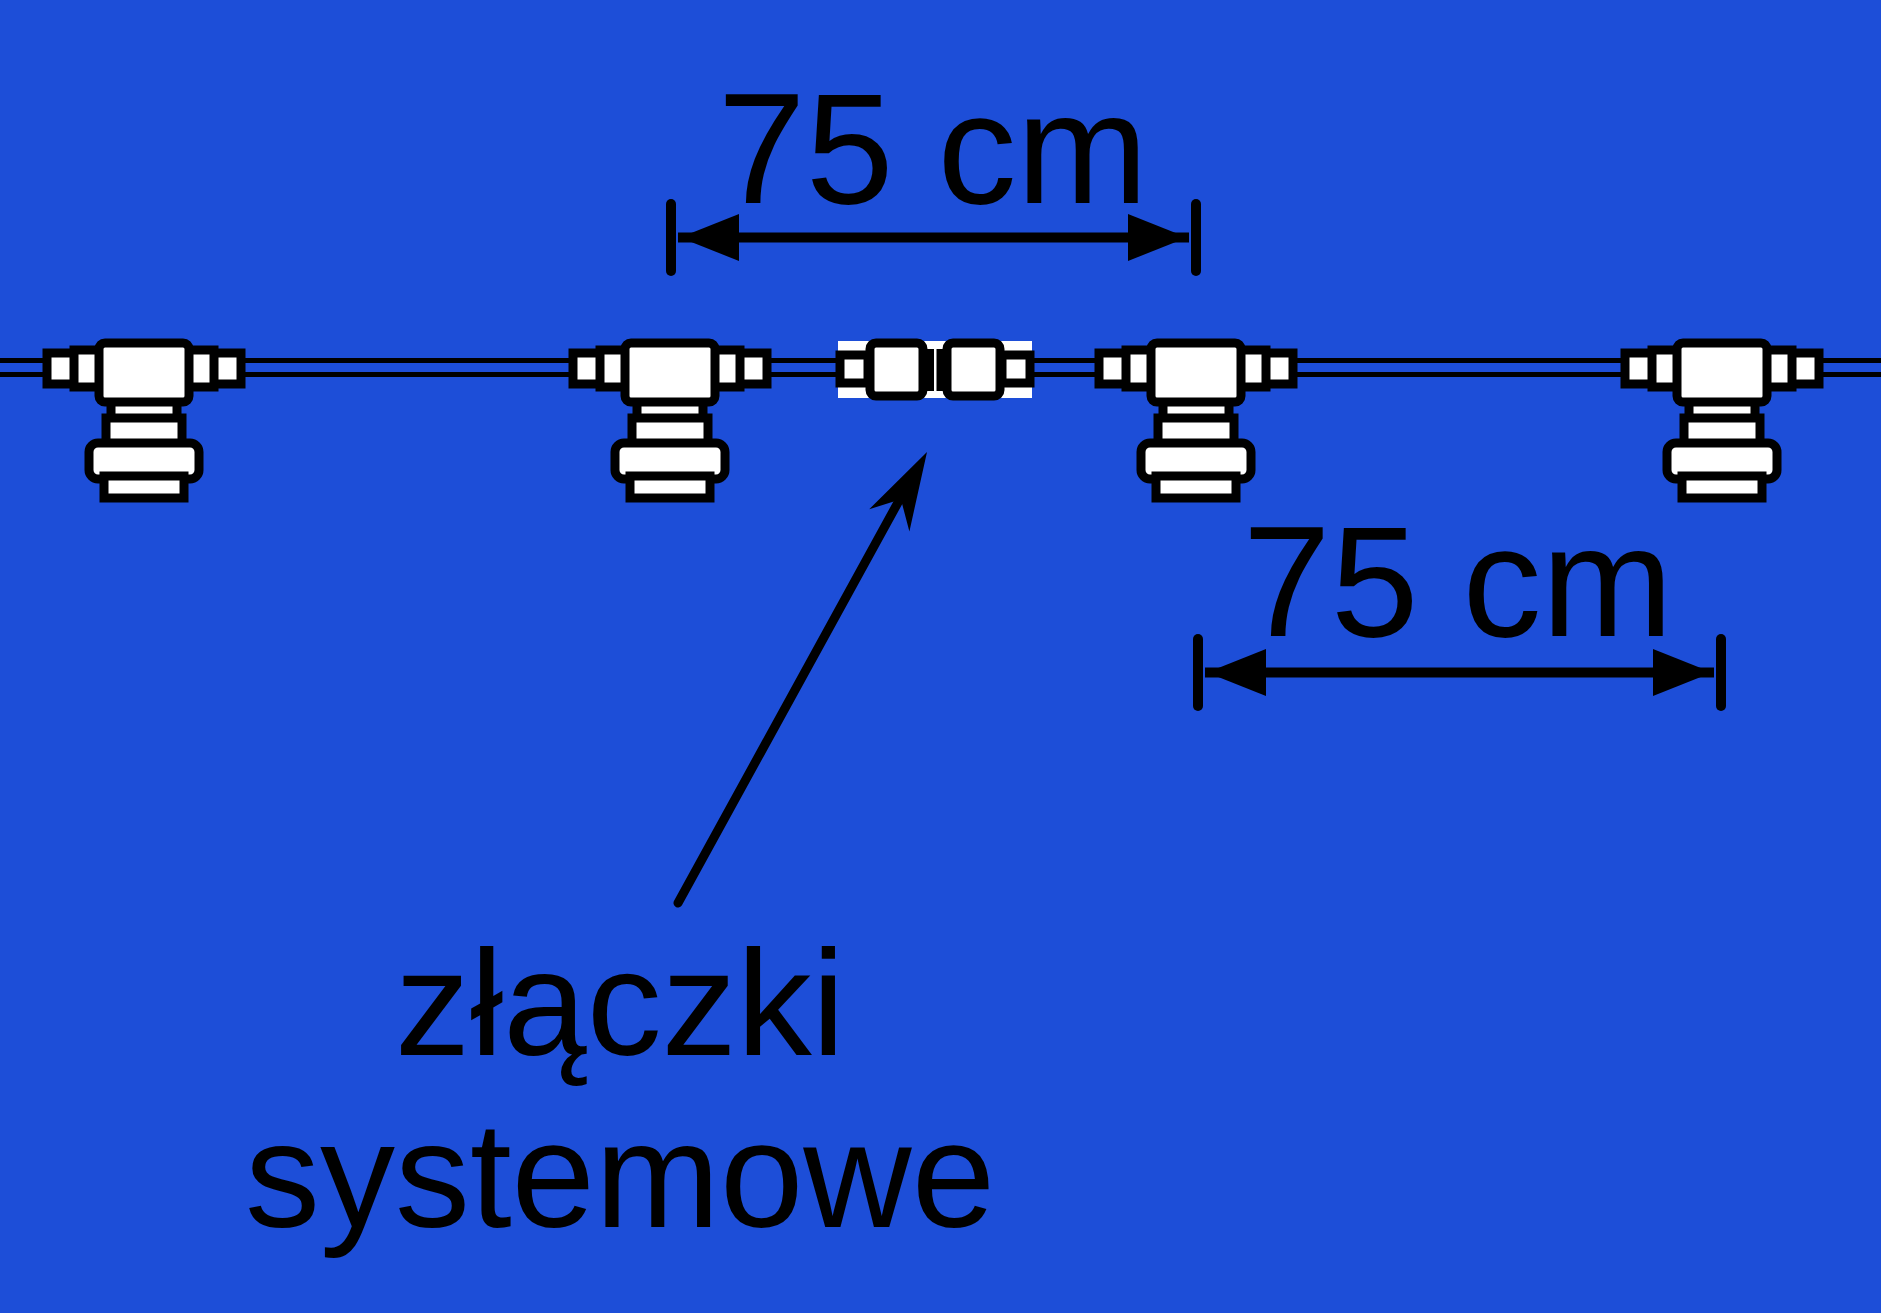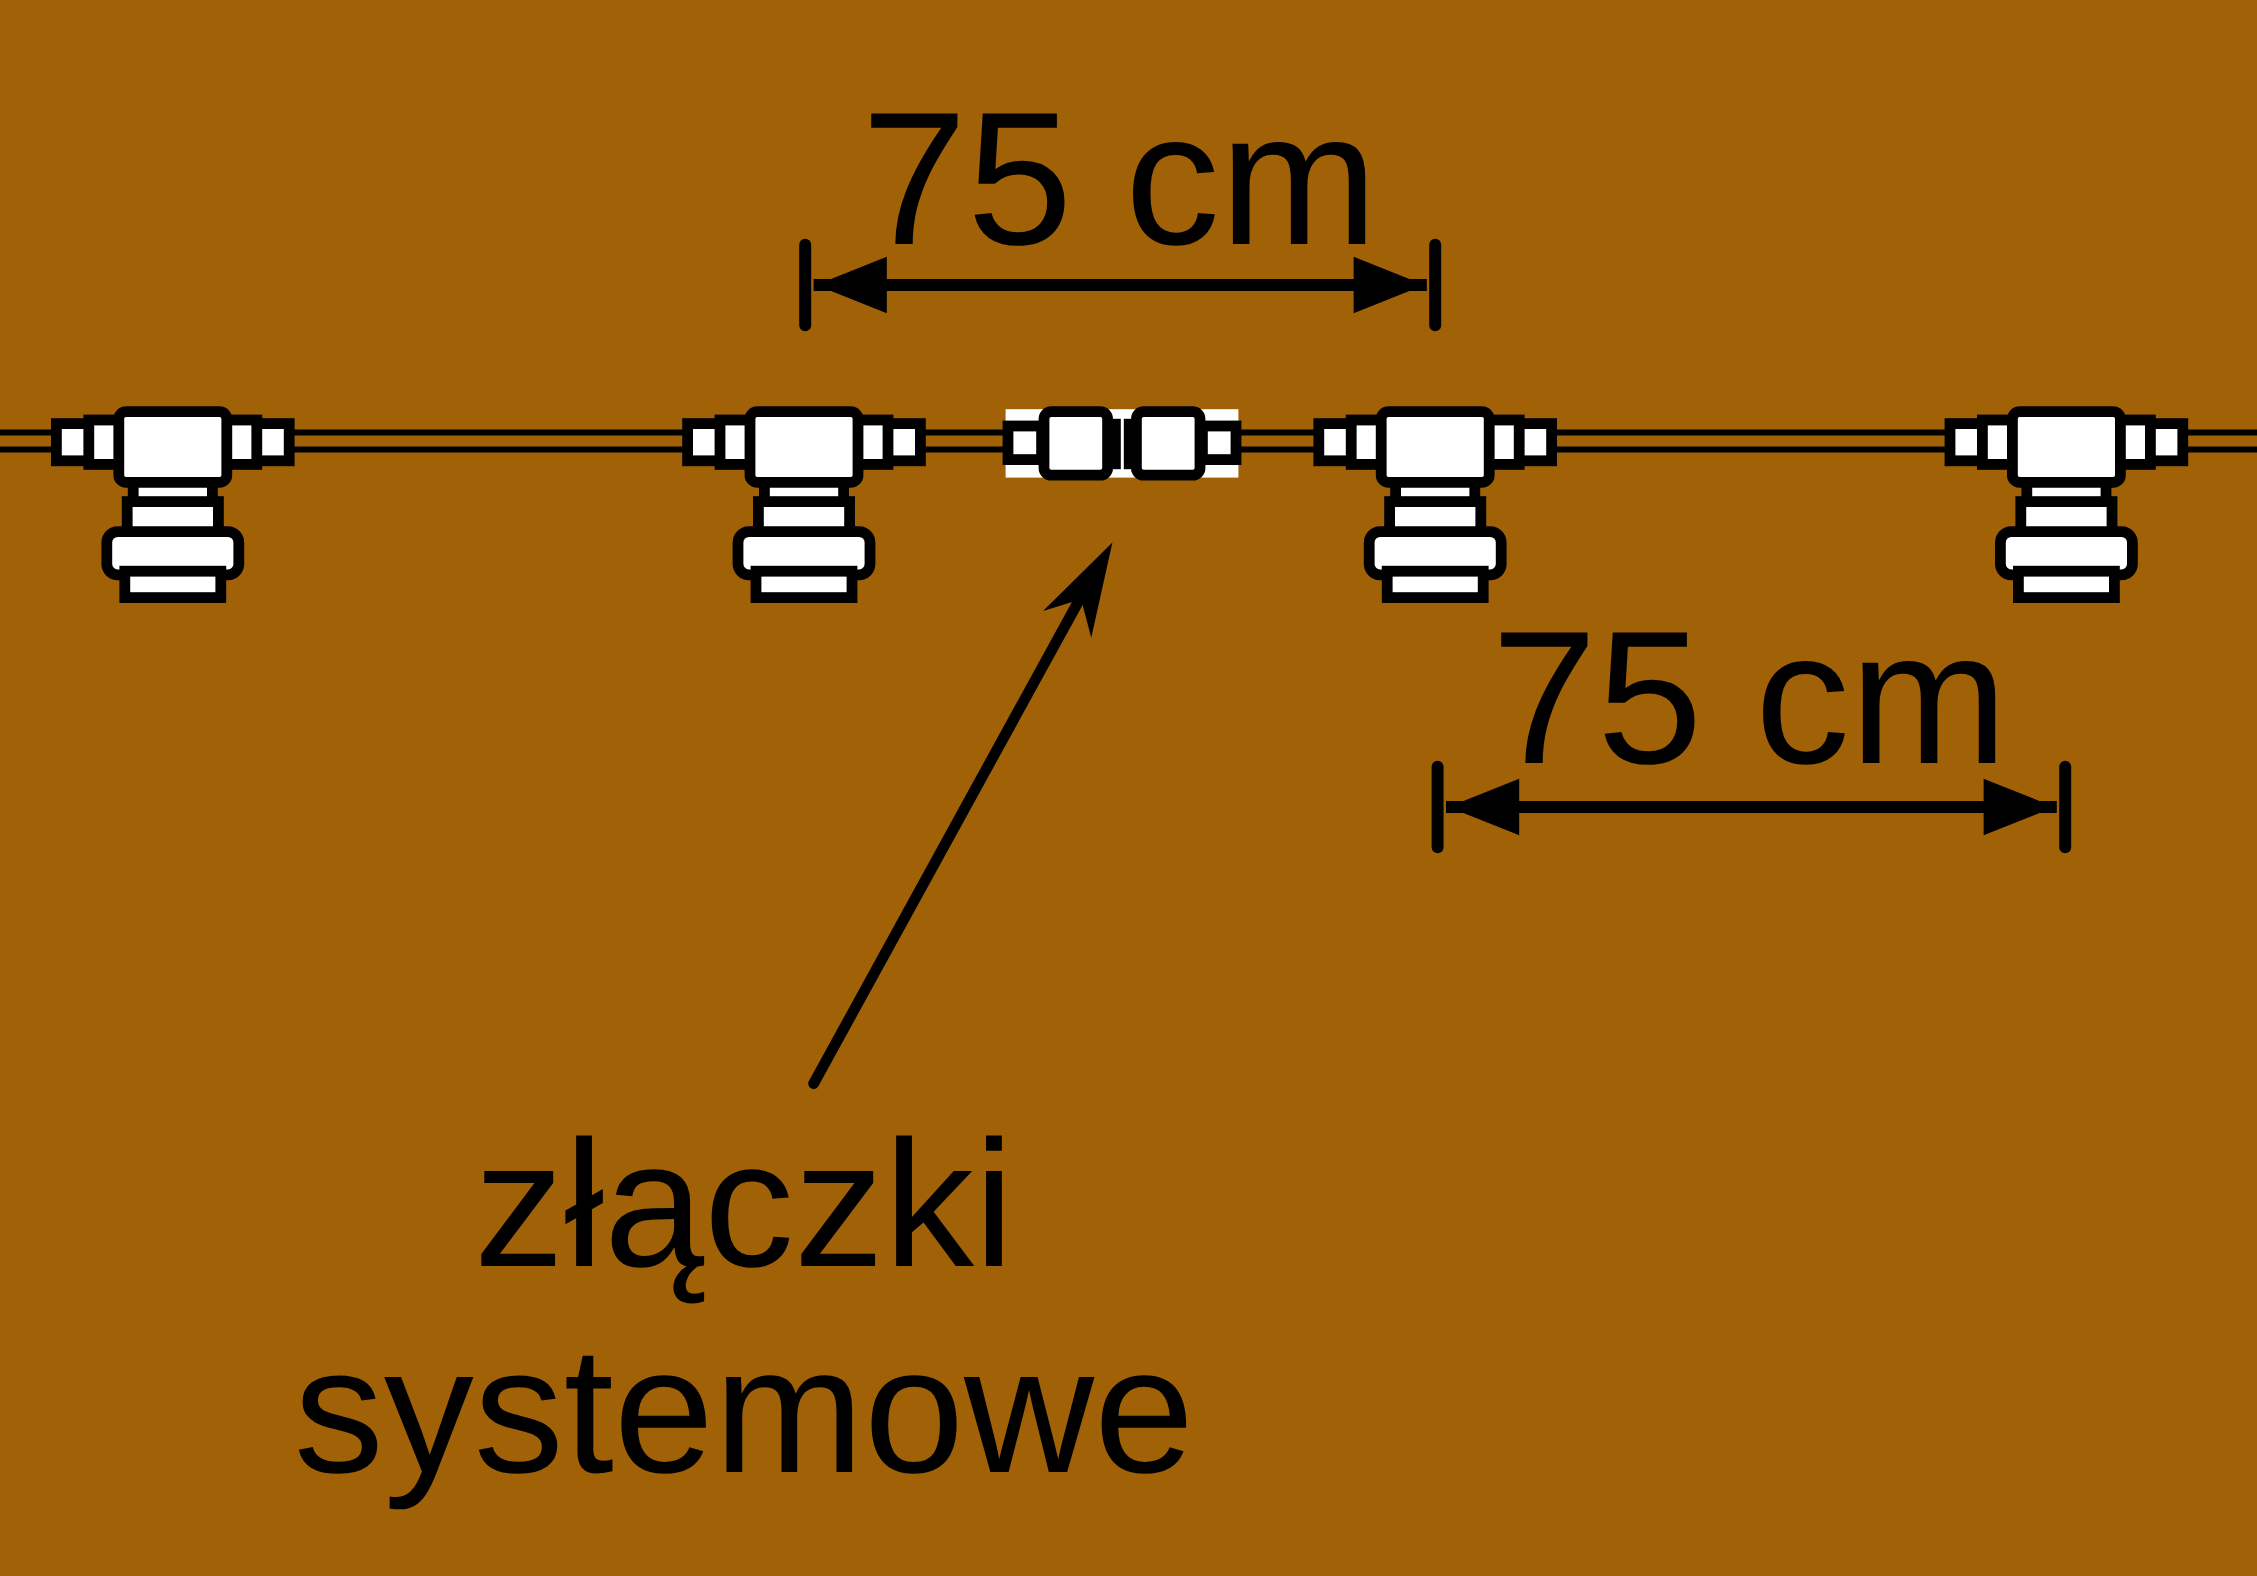--- a/index.html
+++ b/index.html
@@ -4,21 +4,21 @@
 <style>
   html, body {
     margin: 0;
     padding: 0;
     background: #ffffff;
   }
   .stage {
     position: relative;
     width: 1881px;
     height: 1313px;
-    background: #a16207;
+    background: #1d4ed8;
     overflow: hidden;
     text-align: center;
   }
   svg {
     display: block;
   }
   .ink-stroke {
     stroke: #000000;
     fill: #ffffff;
   }

